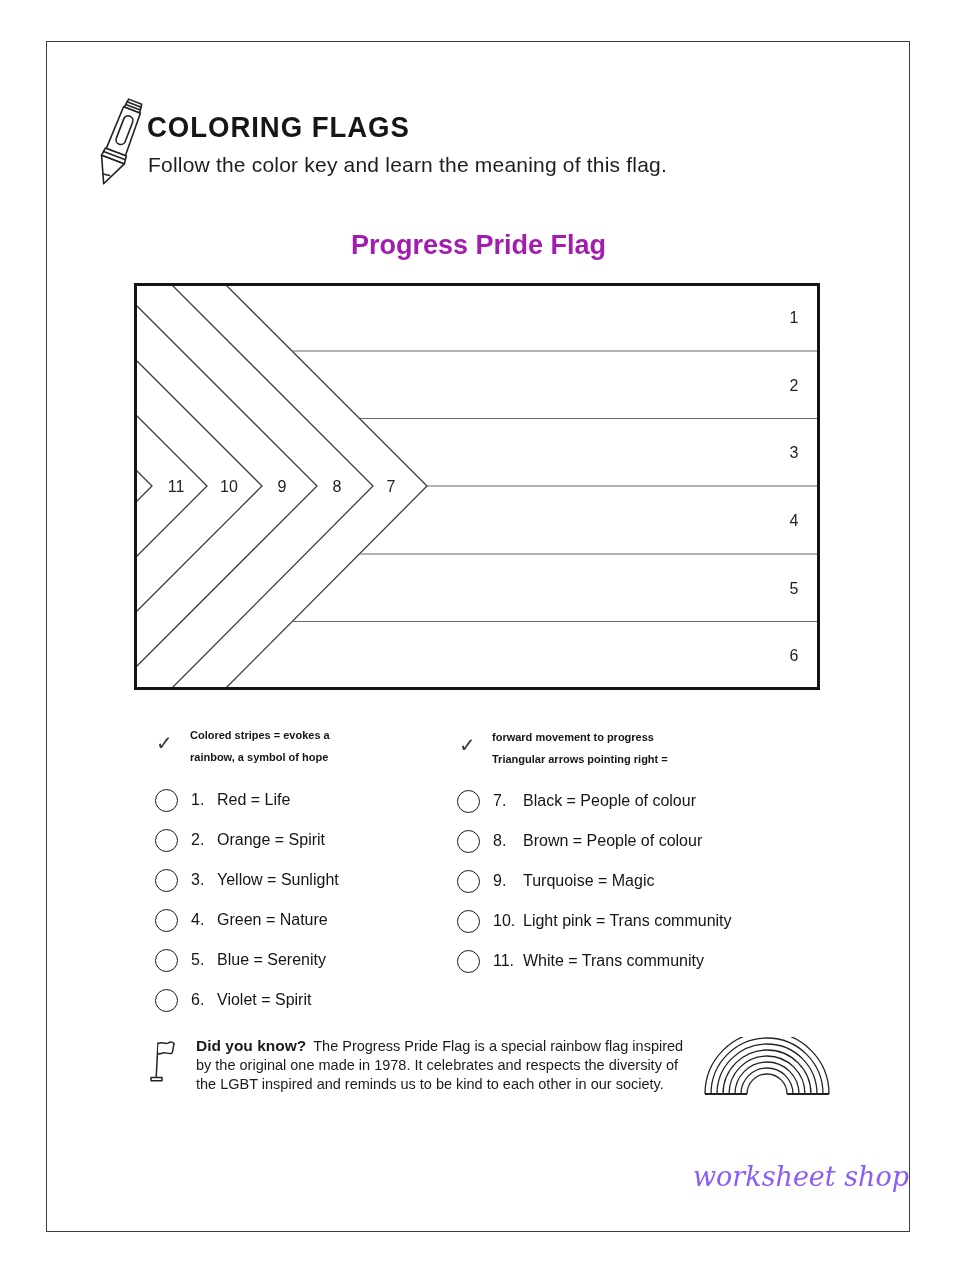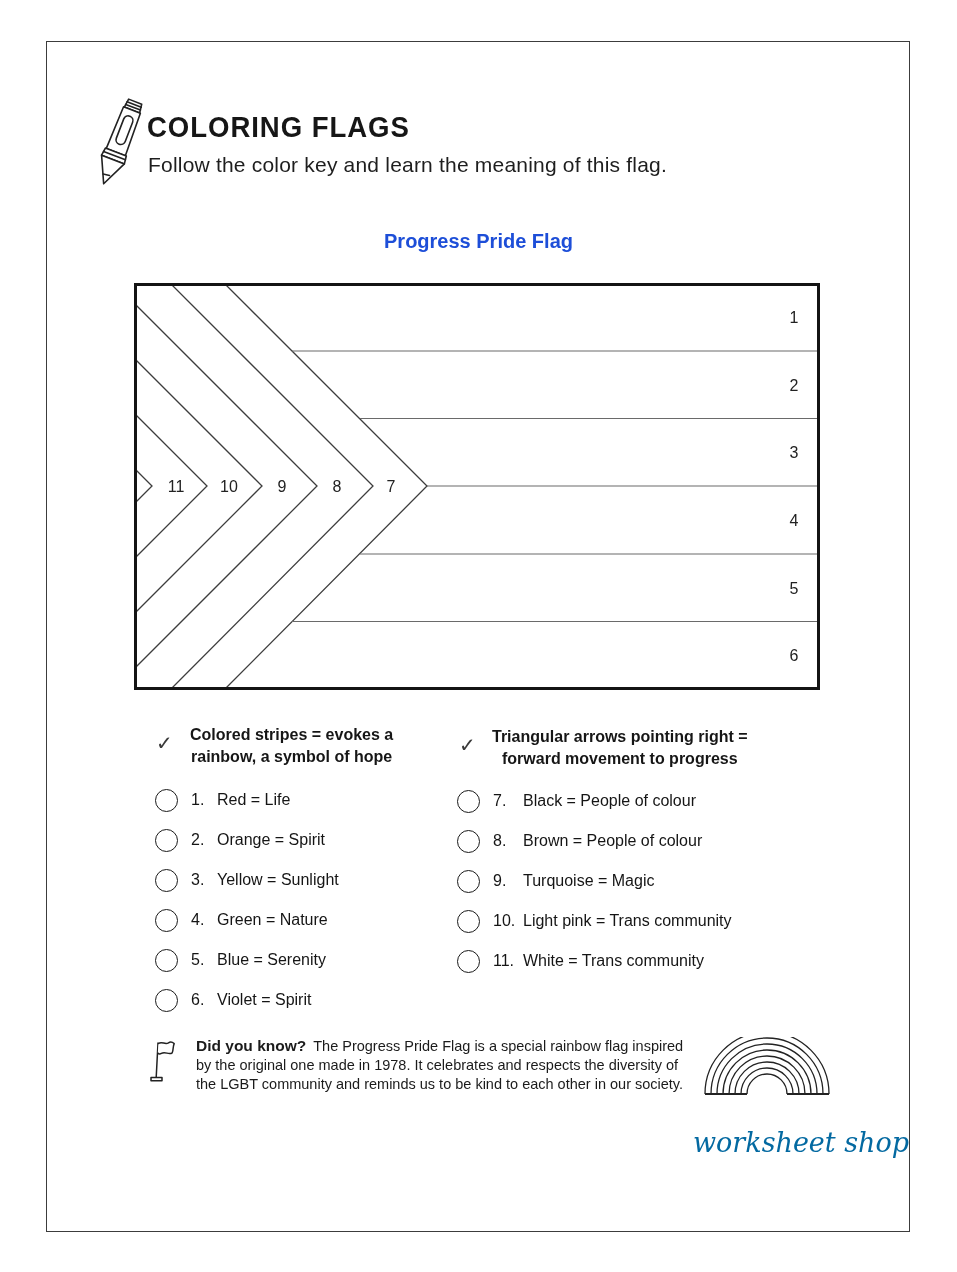--- a/index.html
+++ b/index.html
@@ -22,38 +22,38 @@
     font-size:29px; font-weight:700; letter-spacing:1px; color:#161616;
     transform:scaleX(0.95); transform-origin:left center; white-space:nowrap;
   }
   .subtitle {
     position:absolute; left:148px; top:153px;
     font-size:21px; color:#1e1e1e; letter-spacing:0.2px; white-space:nowrap;
   }
 
   .flag-title {
     position:absolute; left:0; top:230px; width:957px; text-align:center;
-    font-size:20px; font-weight:700; color:#1d4ed8;
+    font-size:27px; font-weight:700; color:#a21caf;
   }
 
   
   .flag-wrap { position:absolute; left:134px; top:283px; width:686px; height:407px; }
   .flag-wrap svg { position:absolute; left:0; top:0; }
   .flag-num {
     font-family:"Liberation Sans", sans-serif;
     font-size:16px; fill:#222222;
   }
 
   
   .check {
     position:absolute; font-size:20px; color:#3a3a3a; font-weight:400;
   }
   .key-header {
-    position:absolute; font-size:16px; font-weight:700; line-height:22px;
-    color:#161616; white-space:nowrap;text-align:center;
+    position:absolute; font-size:11px; font-weight:700; line-height:22px;
+    color:#161616; white-space:nowrap;
   }
   .row {
     position:absolute; height:24px; display:flex; align-items:center;
     font-size:16px; color:#151515; white-space:nowrap;
   }
   .circle {
     width:23px; height:23px; border:1.6px solid #1a1a1a; border-radius:50%;
     background:#fff; flex:0 0 auto; margin-right:13px;
   }
   .row .num { min-width:26px; }
@@ -65,23 +65,23 @@
   .dyk {
     position:absolute; left:196px; top:1036px; width:480px;
     font-size:14.5px; line-height:19px; color:#1b1b1b;
   }
   .dyk .dyk-line { white-space:nowrap; }
   .dyk b { font-size:15.5px; margin-right:7px;margin-top:20px; }
 
   .rainbow { position:absolute; left:702px; top:1037px; width:130px; height:61px; }
 
   .brand {
-    position:absolute; left:693px; top:1127px; width:180px; text-align:left;
+    position:absolute; left:693px; top:1161px; width:180px; text-align:left;
     font-family:"DejaVu Serif", serif; font-style:italic;
-    font-size:27px; color:#0369a1; white-space:nowrap;
+    font-size:27px; color:#8b5cf6; white-space:nowrap;
   }
 </style>
 </head>
 <body>
 
 <div class="sheet-border"></div>
 
 <svg class="crayon" viewBox="0 0 50 100">
   <g transform="rotate(21 25 50)" stroke="#222" fill="#ffffff" stroke-width="1.6" stroke-linejoin="round" stroke-linecap="round">
     <path d="M17 5 L31 5 L32.2 14 L15.8 14 Z"></path>
@@ -139,22 +139,22 @@
   </svg>
 </div>
 
 <span class="check" style="left:156px; top:731px;">✓</span>
 <div class="key-header" style="left:190px; top:724px;">
   <div>Colored stripes = evokes a</div>
   <div>rainbow, a symbol of hope</div>
 </div>
 <span class="check" style="left:459px; top:733px;">✓</span>
 <div class="key-header" style="left:492px; top:726px;">
+  <div>forward movement to progress</div>
   <div>Triangular arrows pointing right =</div>
-  <div>forward movement to progress</div>
 </div>
 
 <div class="row" style="left:155px; top:788px;">
   <span class="circle"></span>
   <span class="num">1.</span>
   <span class="txt">Red = Life</span>
 </div>
 <div class="row" style="left:155px; top:828px;">
   <span class="circle"></span>
   <span class="num">2.</span>
@@ -210,21 +210,21 @@
 <svg class="flagpole" viewBox="0 0 28 46">
   <g stroke="#222" fill="none" stroke-width="1.5" stroke-linecap="round" stroke-linejoin="round">
     <line x1="9" y1="4" x2="7.2" y2="38.5"></line>
     <rect x="2" y="38.5" width="11" height="3.2" fill="#fff"></rect>
     <path d="M9.5 4.5 C 13 1.8, 16 6.2, 19.5 3.8 C 21.5 2.5, 24 3.6, 25.2 4.6 C 23.6 7.8, 24.6 10.8, 23.2 13.8 C 19.6 16.4, 16.4 11.8, 12.4 14.4 C 10.8 15.4, 9.4 14.8, 8.8 14.1" fill="#ffffff"></path>
   </g>
 </svg>
 <div class="dyk">
   <div class="dyk-line"><b>Did you know?</b><span>The Progress Pride Flag is a special rainbow flag inspired</span></div>
   <div class="dyk-line">by the original one made in 1978. It celebrates and respects the diversity of</div>
-  <div class="dyk-line">the LGBT community and reminds us to be kind to each other in our society.</div>
+  <div class="dyk-line">the LGBT inspired and reminds us to be kind to each other in our society.</div>
 </div>
 
 <svg class="rainbow" viewBox="0 0 130 61">
   <g fill="none" stroke="#222" stroke-width="1.3">
     <path d="M3 57 A62 62 0 0 1 127 57"></path>
     <path d="M9 57 A56 56 0 0 1 121 57"></path>
     <path d="M15 57 A50 50 0 0 1 115 57"></path>
     <path d="M21 57 A44 44 0 0 1 109 57"></path>
     <path d="M27 57 A38 38 0 0 1 103 57"></path>
     <path d="M33 57 A32 32 0 0 1 97 57"></path>

